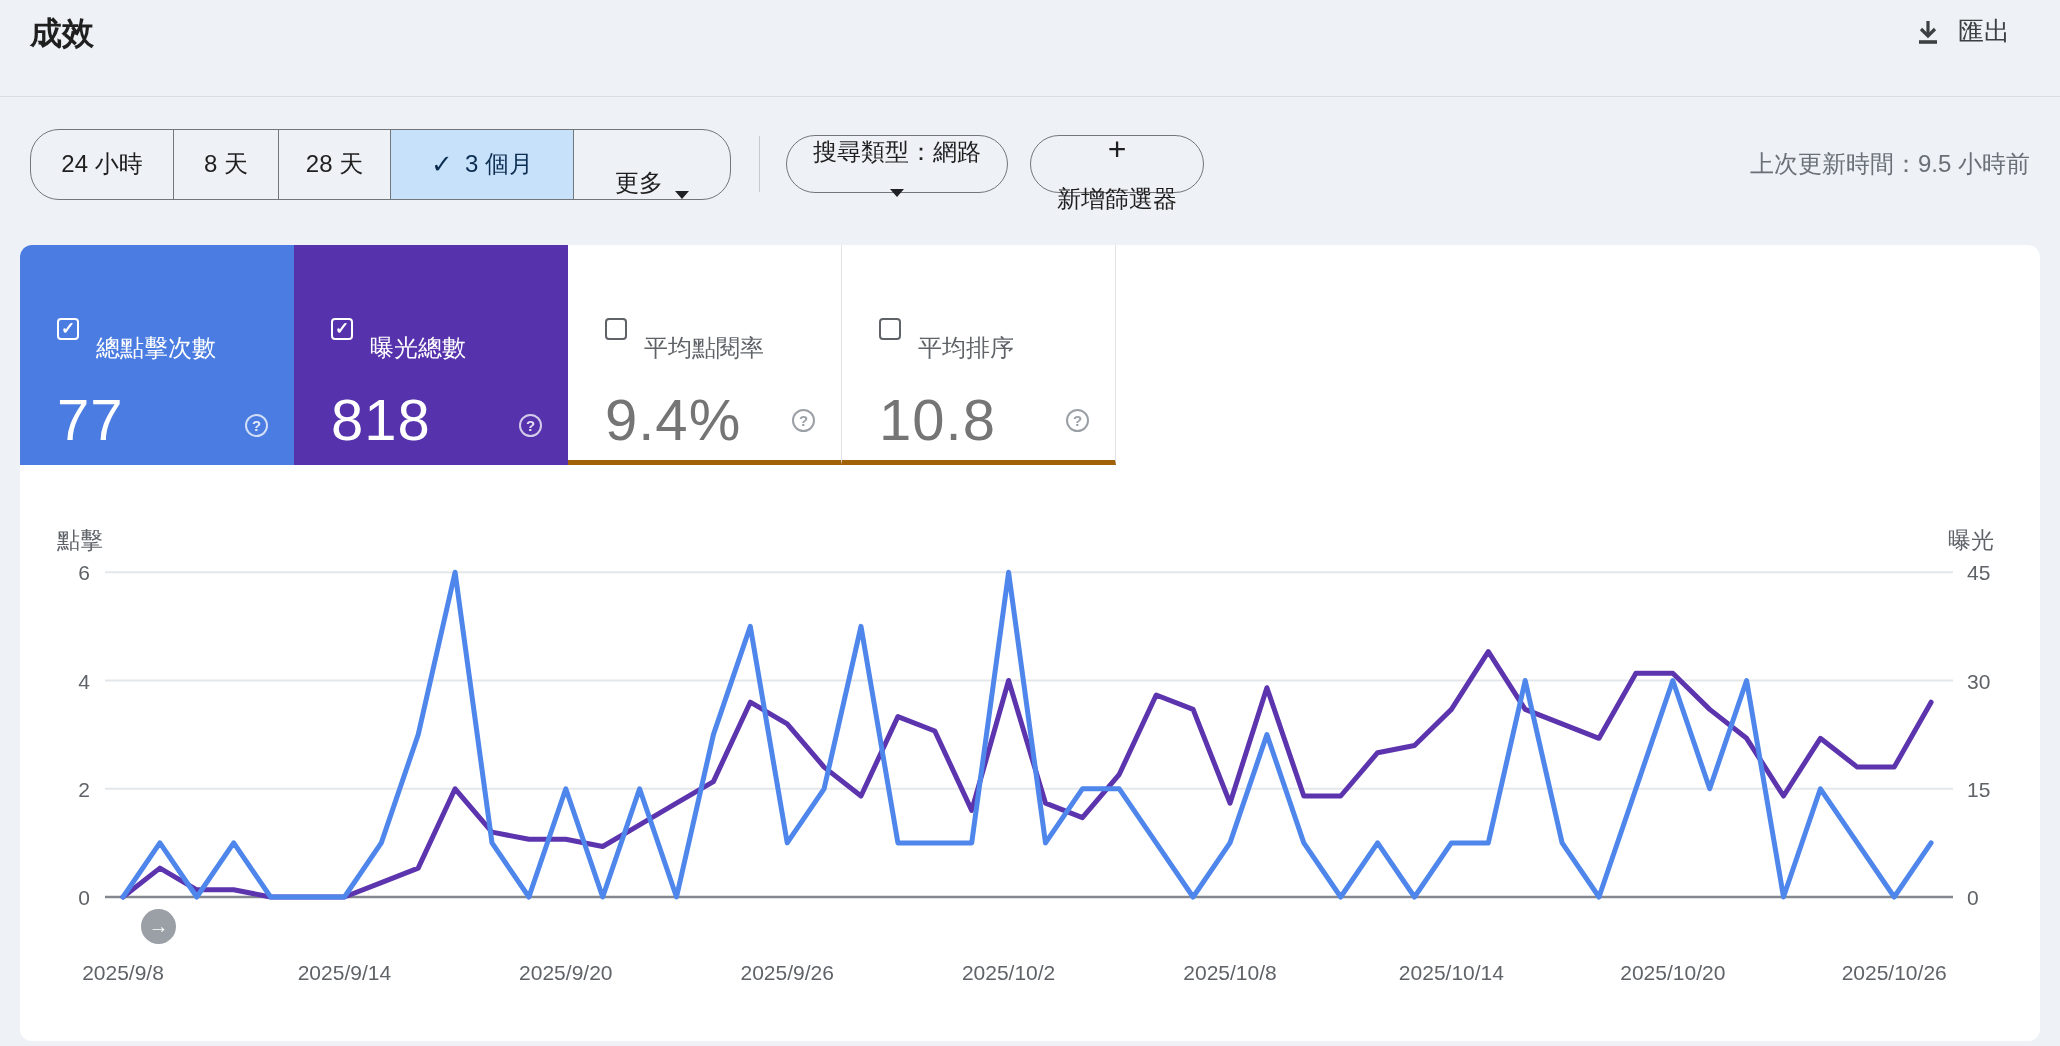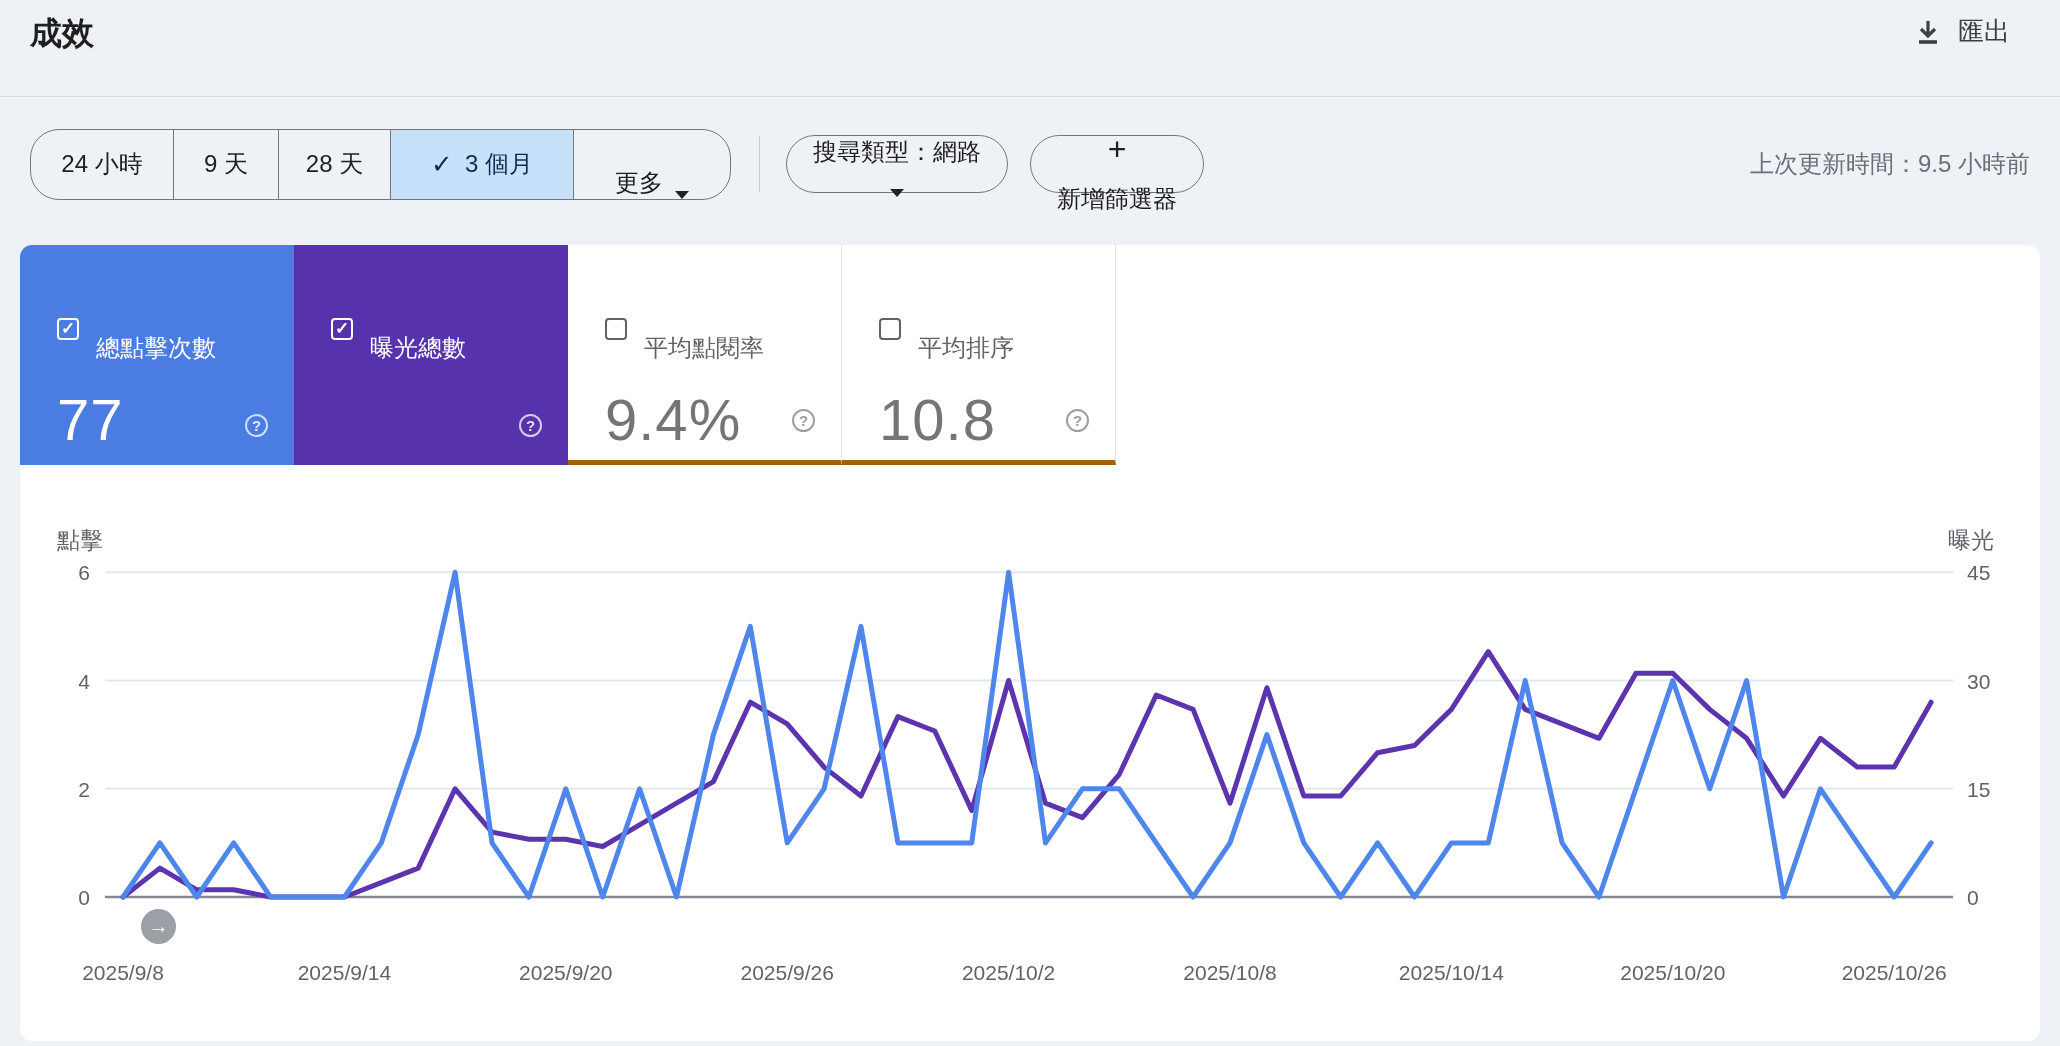--- a/index.html
+++ b/index.html
@@ -117,21 +117,21 @@
 </div>
 
 <div class="header-divider"></div>
 
 <div class="toolbar">
   <div class="seg-group">
     <div class="seg seg-24h">
       <span>24 小時</span>
     </div>
     <div class="seg seg-7d">
-      <span>9 天</span>
+      <span>8 天</span>
     </div>
     <div class="seg seg-28d">
       <span>28 天</span>
     </div>
     <div class="seg seg-3m selected">
       <span class="check">✓</span>
       <span>3 個月</span>
     </div>
     <div class="seg seg-more">
       <span>更多</span>
@@ -164,20 +164,21 @@
       </div>
       <div class="card-value">77</div>
       <div class="help">?</div>
     </div>
 
     <div class="card filled" style="background: rgb(86, 50, 172);">
       <div class="card-top">
         <div class="cb">✓</div>
         <span class="card-label">曝光總數</span>
       </div>
+      <div class="card-value">818</div>
       <div class="help">?</div>
     </div>
 
     <div class="card plain">
       <div class="card-top">
         <div class="cb"></div>
         <span class="card-label">平均點閱率</span>
       </div>
       <div class="card-value">9.4%</div>
       <div class="help">?</div>

